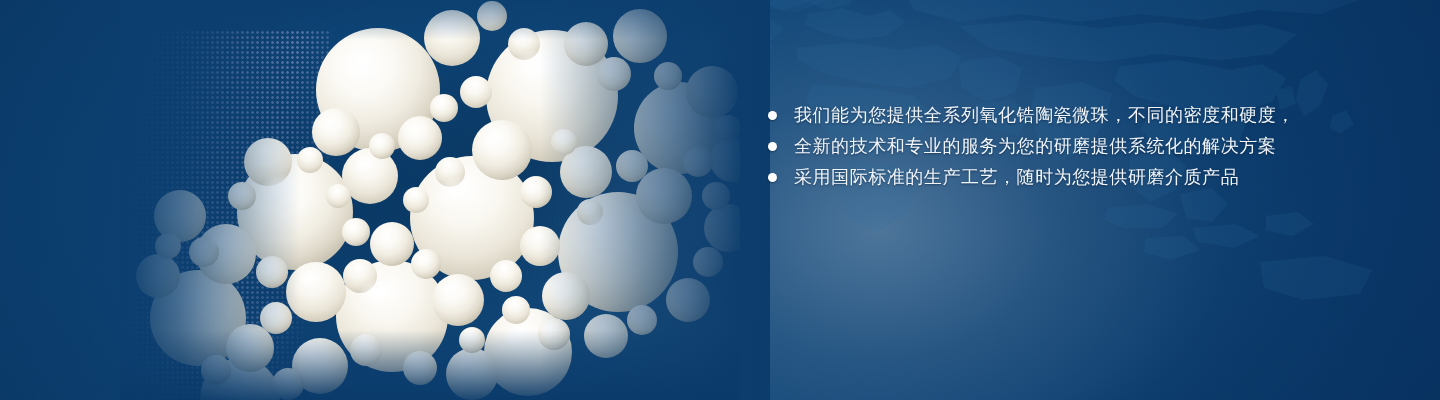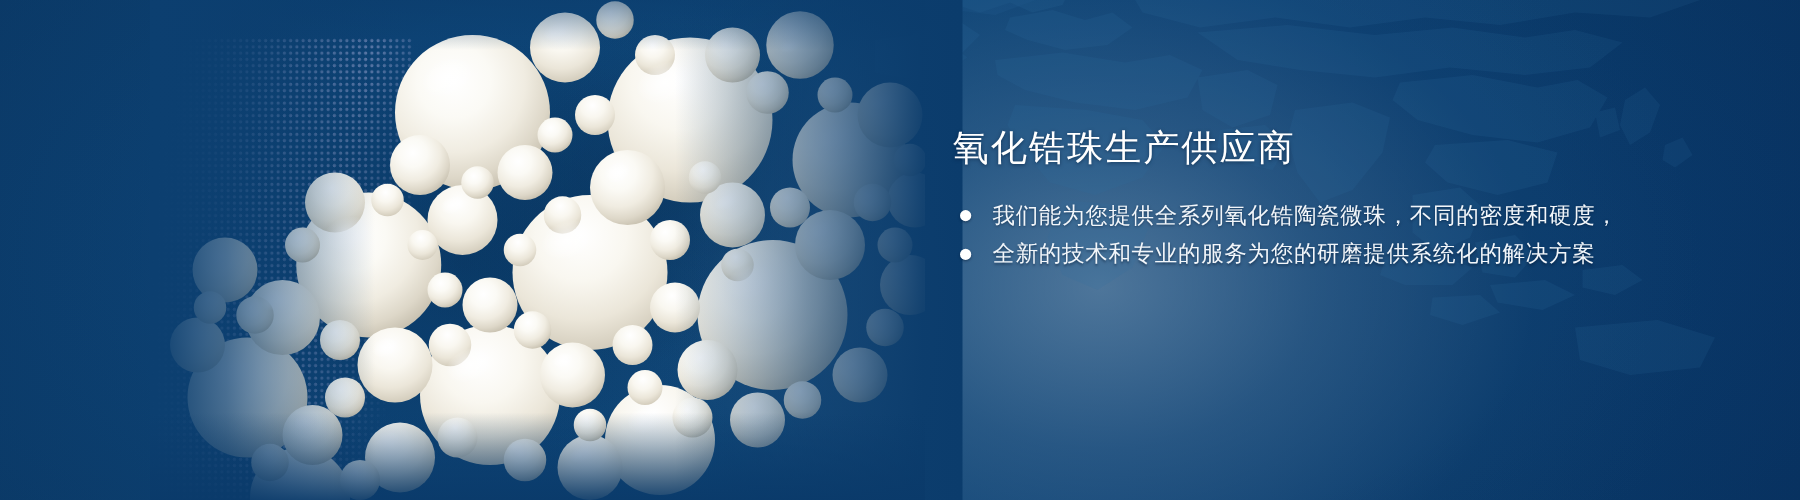--- a/index.html
+++ b/index.html
@@ -365,27 +365,30 @@
       </svg>
     </div>
 
     <div class="photo-fade-top"></div>
     <div class="photo-fade-left"></div>
     <div class="photo-fade-right"></div>
     <div class="photo-fade-bottom"></div>
   </div>
 
   <div class="copy">
-    <h1 class="headline">氧化锆珠生产供应商</h1>
 
     <ul class="bullets">
       <li class="bullet-item">
         <span class="bullet-dot"></span>
         <span class="bullet-line">我们能为您提供全系列氧化锆陶瓷微珠，不同的密度和硬度，</span>
       </li>
       <li class="bullet-item">
         <span class="bullet-dot"></span>
         <span class="bullet-line">全新的技术和专业的服务为您的研磨提供系统化的解决方案</span>
       </li>
+      <li class="bullet-item">
+        <span class="bullet-dot"></span>
+        <span class="bullet-line">采用国际标准的生产工艺，随时为您提供研磨介质产品</span>
+      </li>
     </ul>
   </div>
 
 </div>
 
 </body></html>

